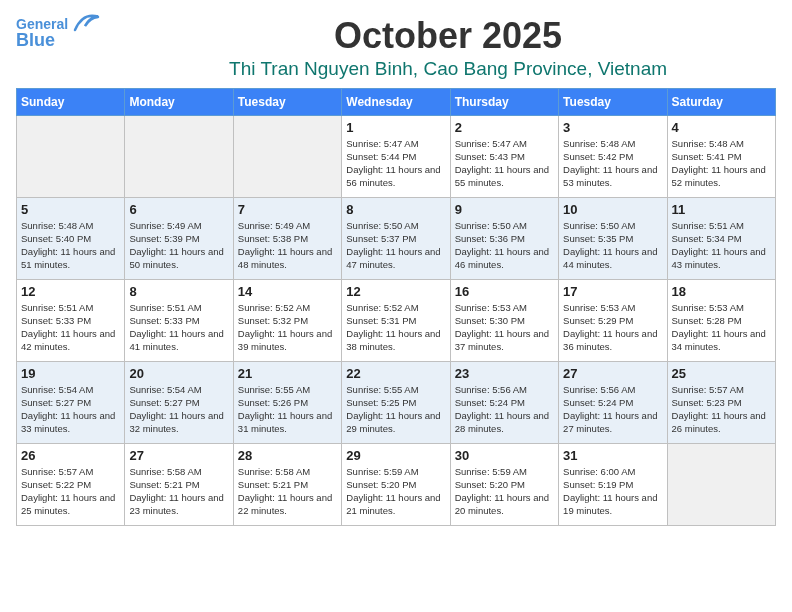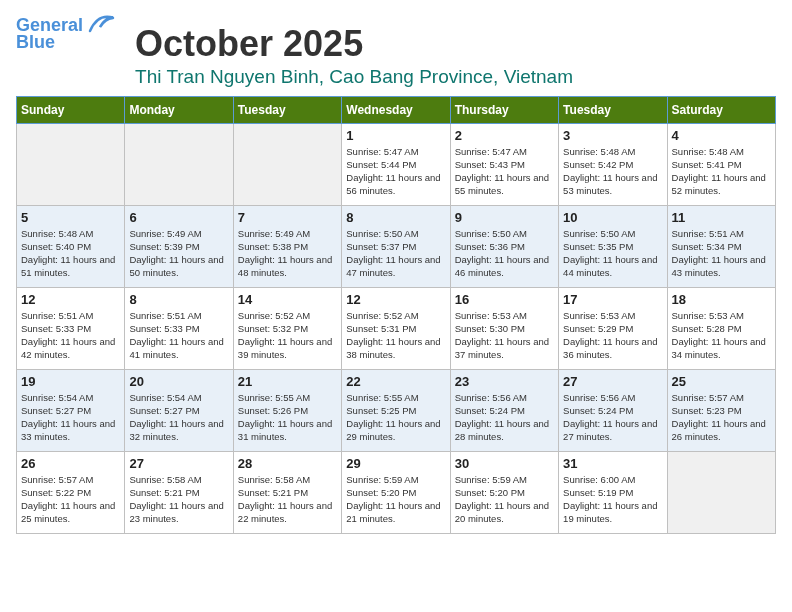--- a/index.html
+++ b/index.html
@@ -15,53 +15,52 @@
       align-items: flex-start;
       justify-content: space-between;
       margin-bottom: 4px;
     }
     .logo {
       display: flex;
       flex-direction: column;
       align-items: flex-start;
     }
     .logo-text {
-      font-size: 18px;
+      font-size: 14px;
       font-weight: bold;
       color: #333;
       line-height: 1.1;
     }
     .logo-text span {
       color: #4a90d9;
     }
     .title-block {
-      text-align: left;
+      text-align: center;
       flex: 1;
       padding-left: 20px;
-      margin-top: 8px;
     }
     .month-title {
       font-size: 36px;
       font-weight: bold;
       color: #333;
       line-height: 1.1;
     }
     .subtitle {
       font-size: 19px;
       color: #0f766e;
       margin-top: 2px;
     }
     table {
       width: 100%;
       border-collapse: collapse;
       margin-top: 8px;
       font-size: 11px;
     }
     thead tr {
-      background-color: #4d7c0f;
+      background-color: #3b82f6;
       color: #fff;
     }
     thead th {
       padding: 6px 4px;
       text-align: left;
       font-size: 12px;
       border: 1px solid #5b9bd5;
     }
     tbody tr {
       vertical-align: top;

